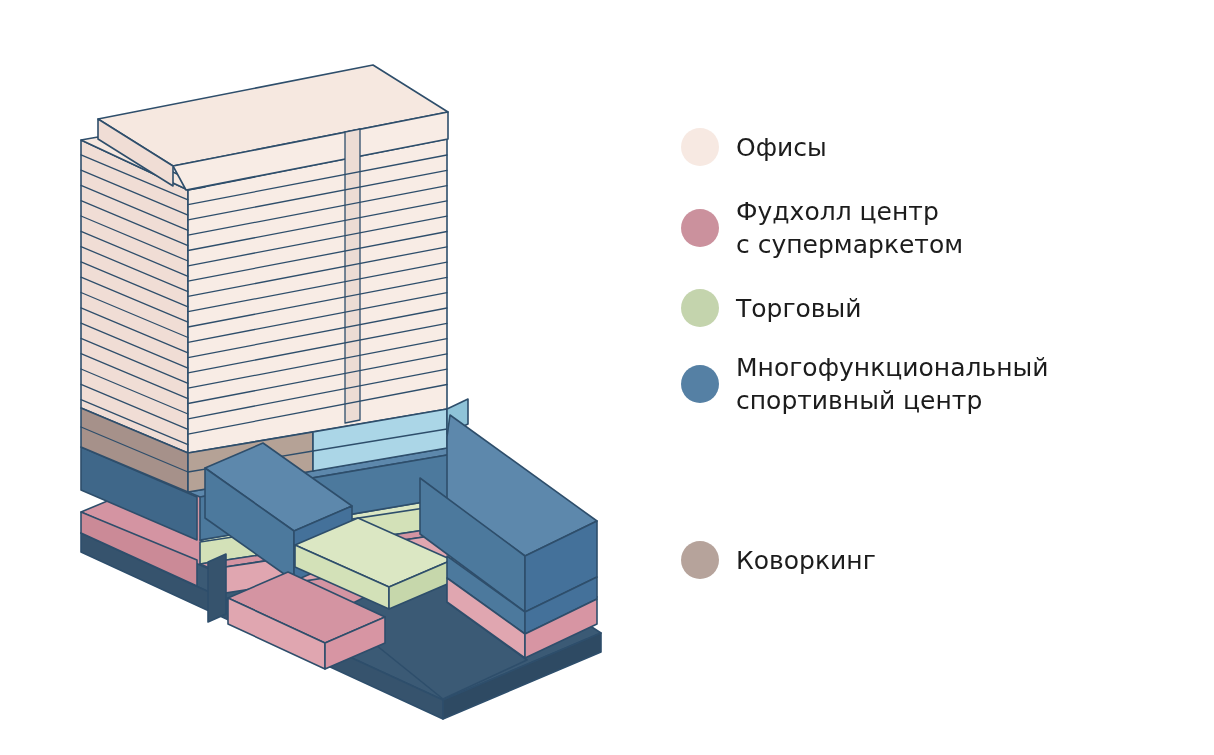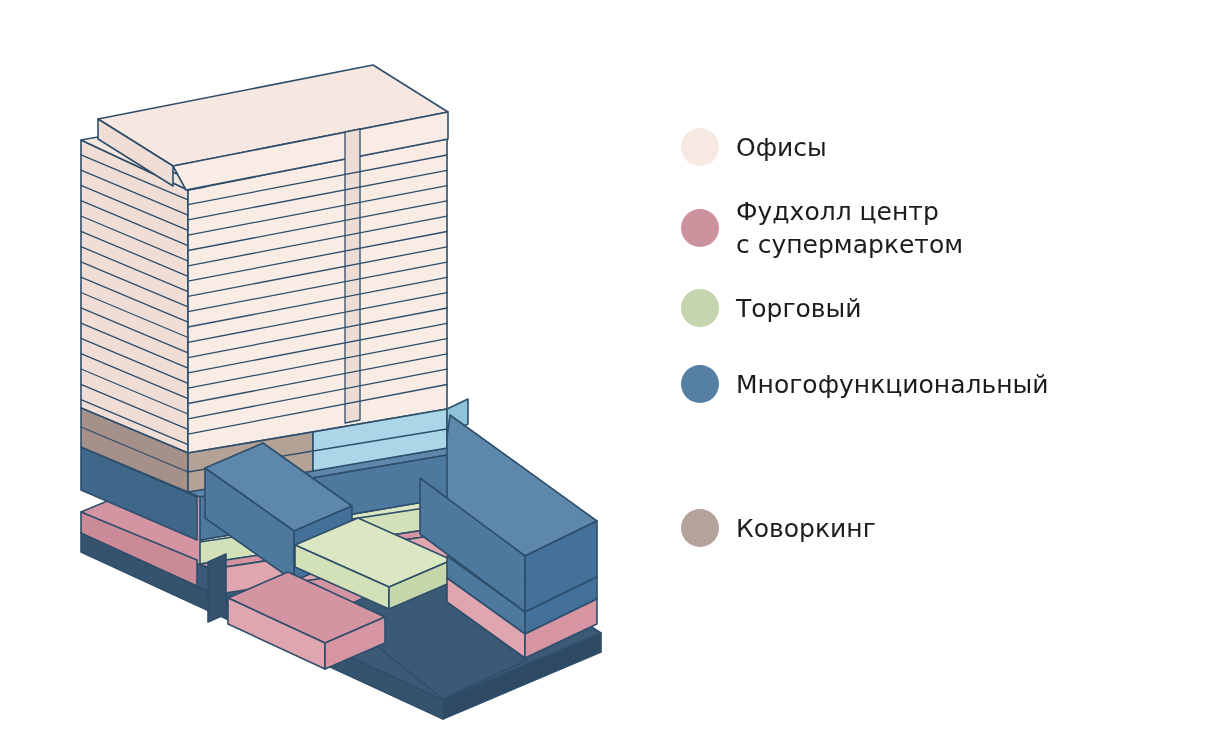--- a/index.html
+++ b/index.html
@@ -116,22 +116,23 @@
     <div class="legend-item" style="top:308px">
       <span class="legend-swatch" style="background: rgb(196, 212, 173);"></span>
       <span class="legend-text">
           <span class="line">Торговый</span>
         </span>
     </div>
     <div class="legend-item" style="top:384px">
       <span class="legend-swatch" style="background: rgb(85, 128, 164);"></span>
       <span class="legend-text">
           <span class="line">Многофункциональный</span>
+          <span class="line">спортивный центр</span>
         </span>
     </div>
-    <div class="legend-item" style="top:528px">
+    <div class="legend-item" style="top:560px">
       <span class="legend-swatch" style="background: rgb(182, 163, 155);"></span>
       <span class="legend-text">
           <span class="line">Коворкинг</span>
         </span>
     </div>
   </div>
 </div>
 
 </body></html>

